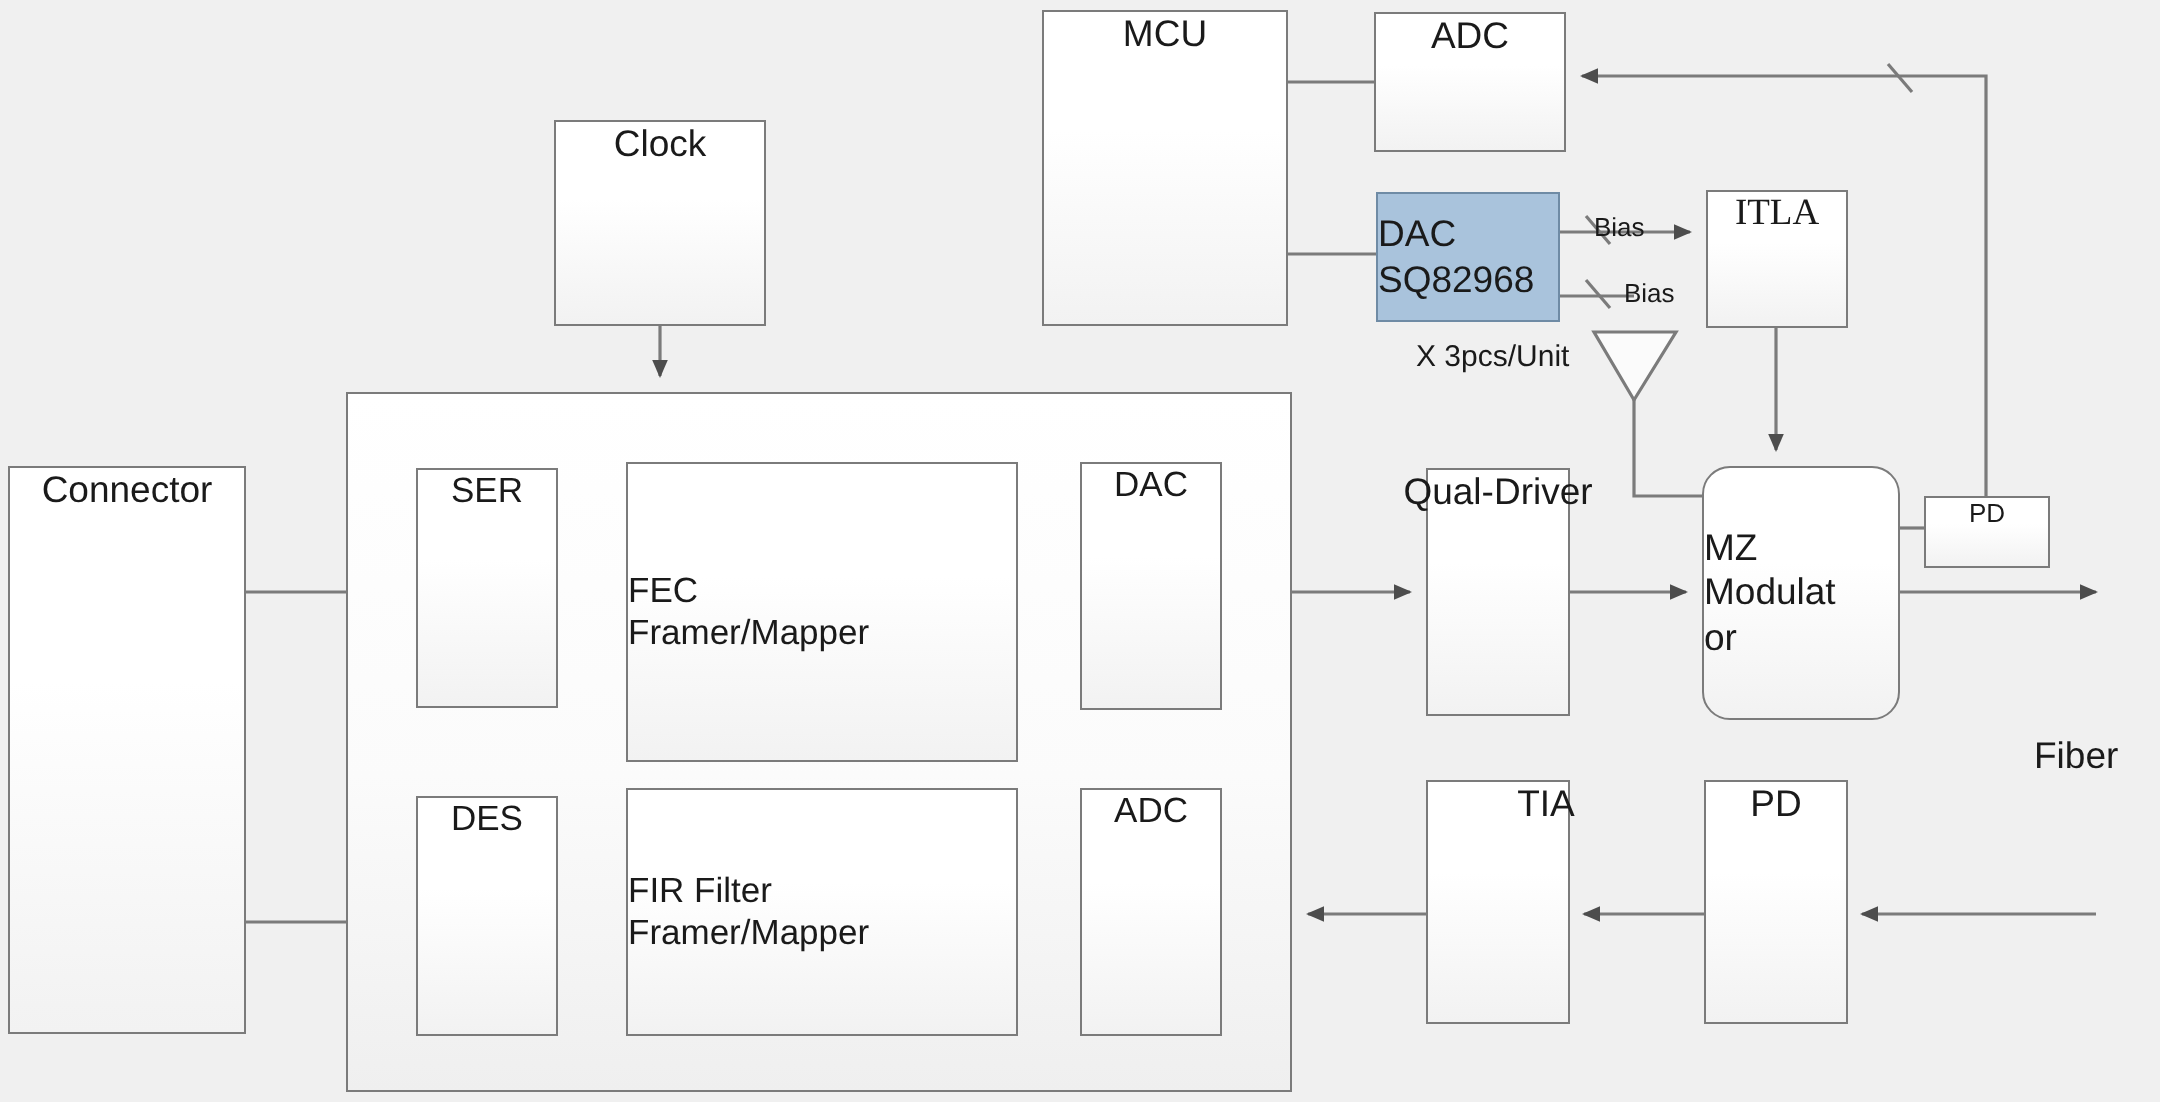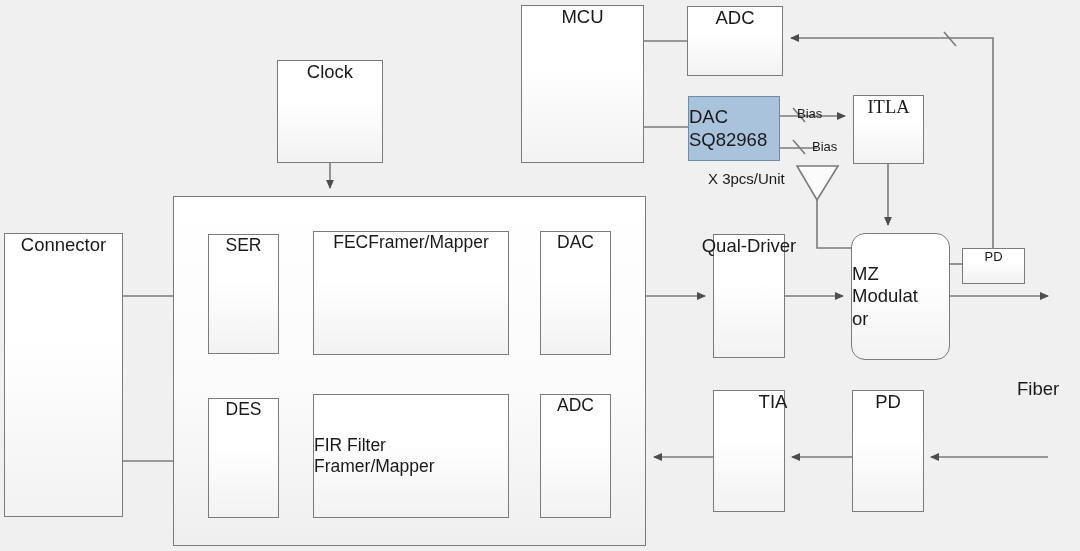--- a/index.html
+++ b/index.html
@@ -118,21 +118,21 @@
   <div class="box t-18" style="left:277px; top:60px; width:106px; height:103px;">
     <span>Clock</span>
   </div>
 
   <div class="box container" style="left:173px; top:196px; width:473px; height:350px;"></div>
 
   <div class="box inner" style="left:208px; top:234px; width:71px; height:120px;">
     <span>SER</span>
   </div>
 
-  <div class="box inner" style="left:313px; top:231px; width:196px; height:124px; ">
+  <div class="box inner" style="left:313px; top:231px; width:196px; height:150px; flex-direction:column;">
     <span>FEC</span>
     <span>Framer/Mapper</span>
   </div>
 
   <div class="box inner" style="left:540px; top:231px; width:71px; height:124px;">
     <span>DAC</span>
   </div>
 
   <div class="box inner" style="left:208px; top:398px; width:71px; height:120px;">
     <span>DES</span>
@@ -178,21 +178,21 @@
   <div class="box t-18" style="left:851px; top:233px; width:99px; height:127px; flex-direction:column;border-radius:14px;">
     <span>MZ</span>
     <span>Modulat</span>
     <span>or</span>
   </div>
 
   <div class="box t-17" style="left:962px; top:248px; width:63px; height:36px;">
     <span>PD</span>
   </div>
 
-  <div class="label t-18" style="left:1017px; top:378px;">Fiber</div>
+  <div class="label t-18" style="left:1017px; top:367px;">Fiber</div>
 
   <div class="box t-18" style="left:713px; top:390px; width:72px; height:122px;padding-left:48px;">
     <span>TIA</span>
   </div>
 
   <div class="box t-18" style="left:852px; top:390px; width:72px; height:122px;">
     <span>PD</span>
   </div>
 
 </div>

